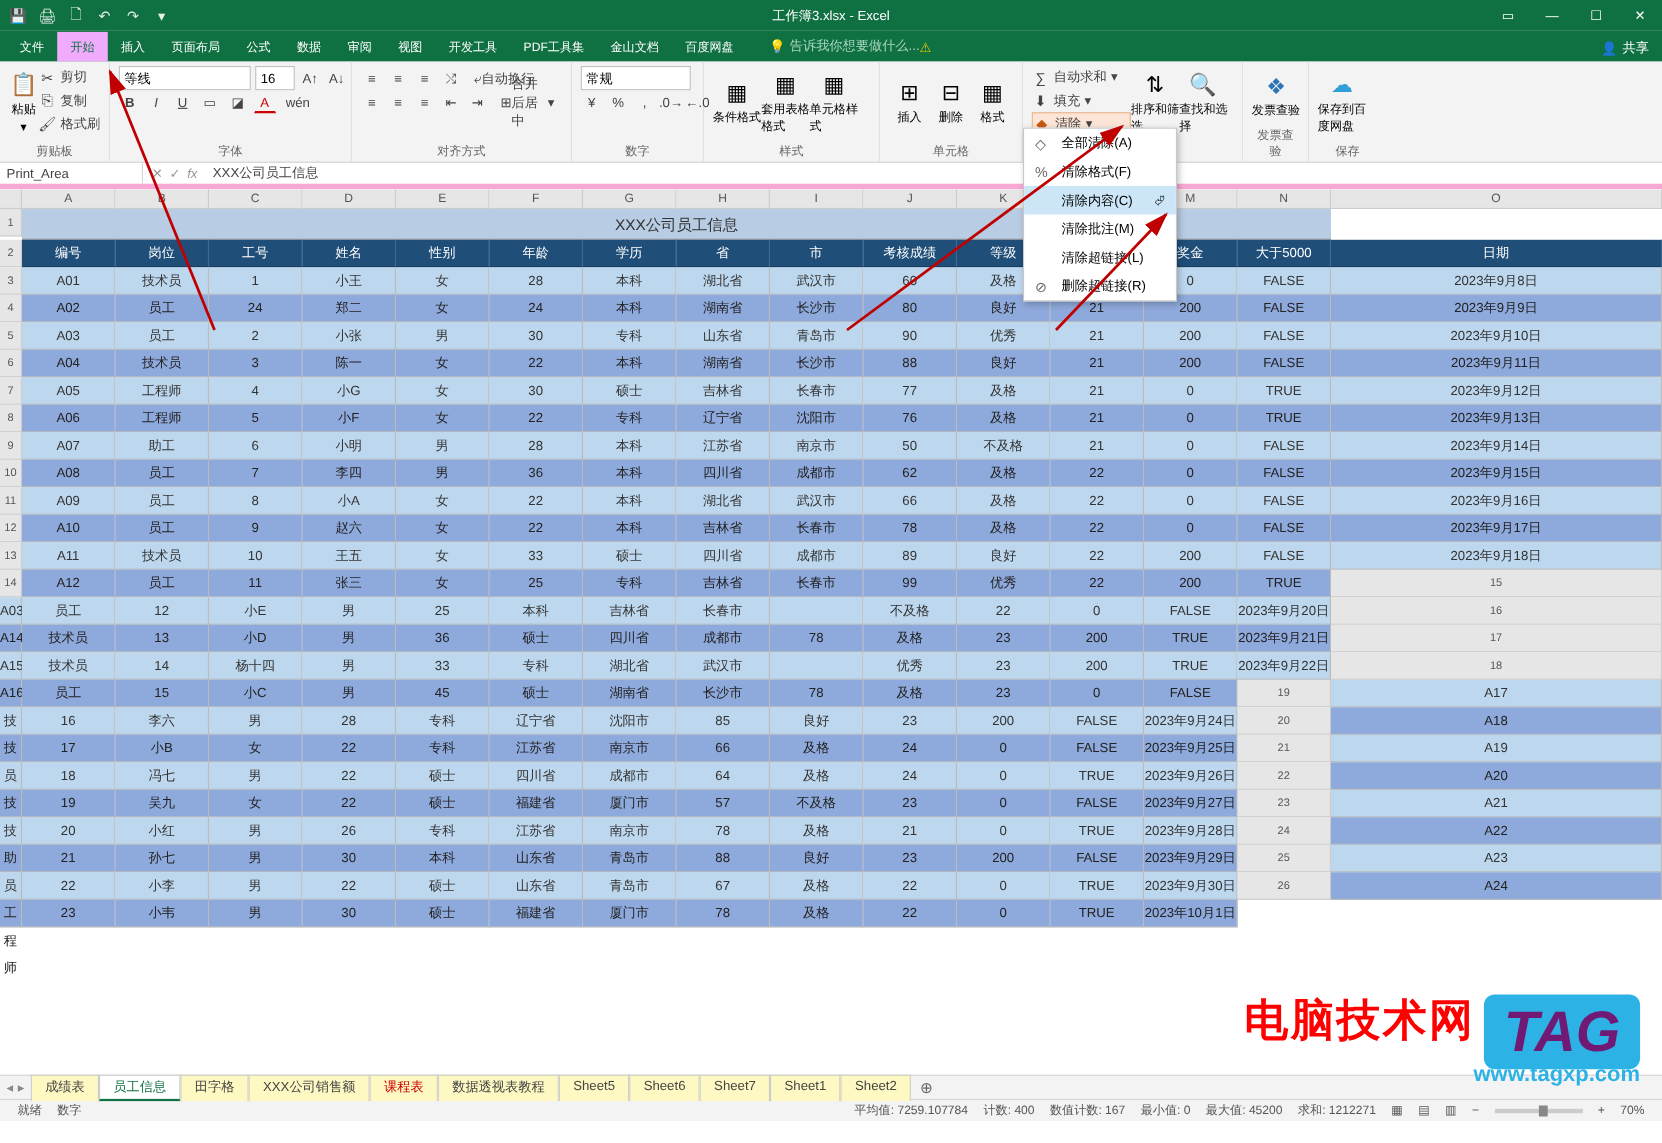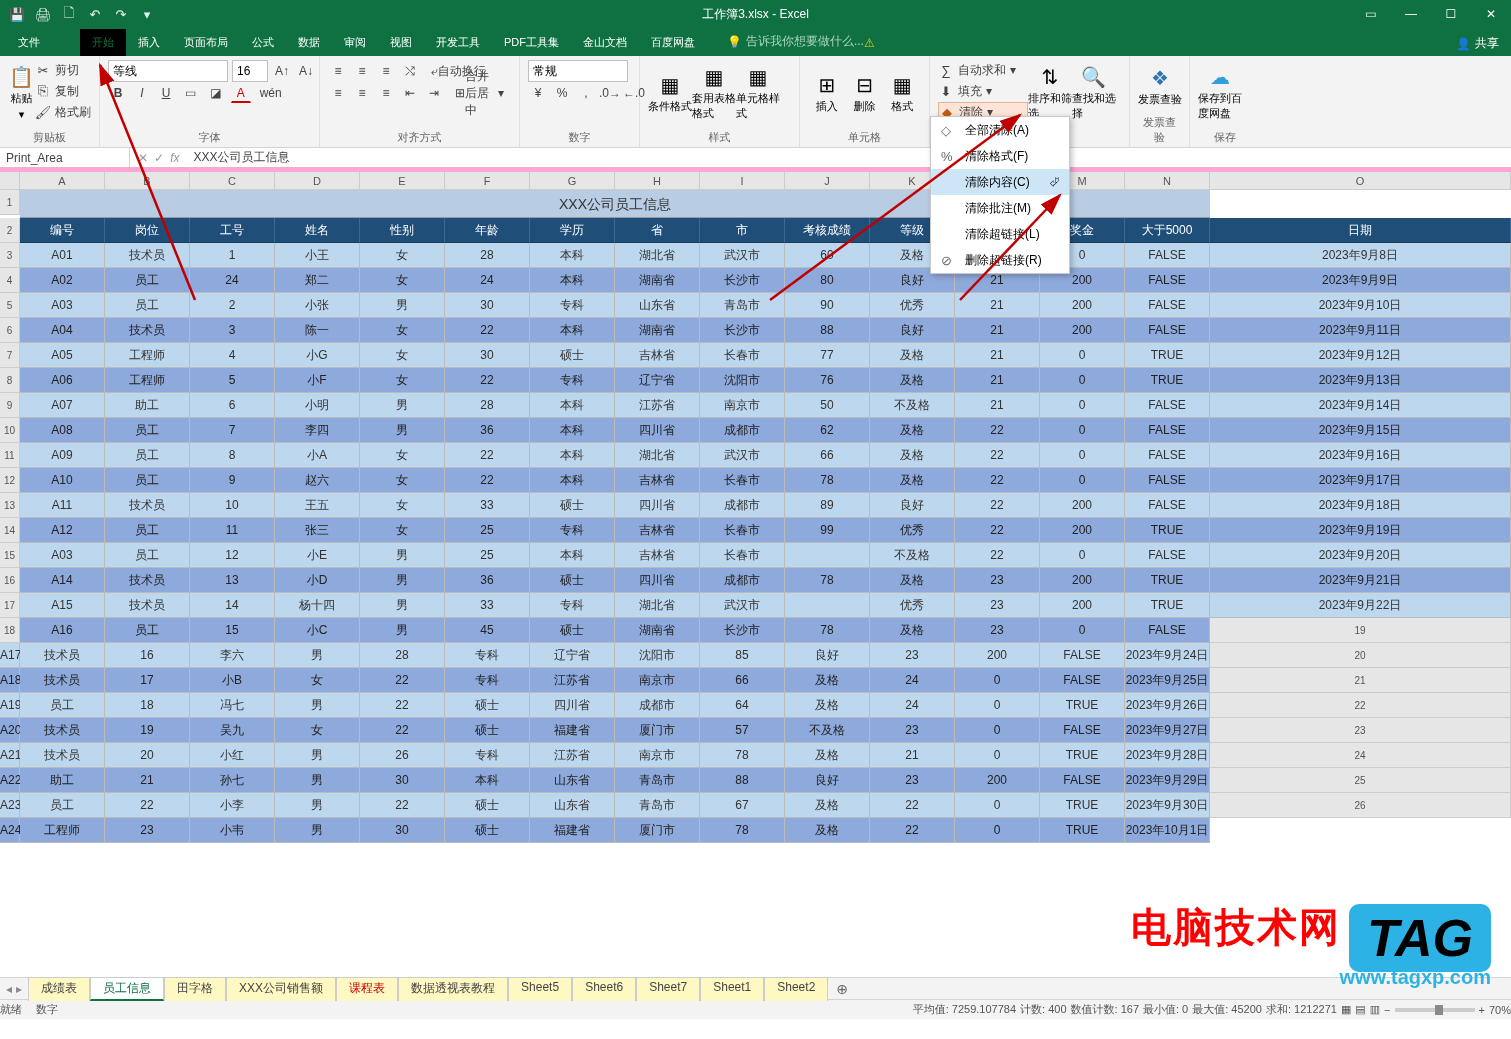--- a/index.html
+++ b/index.html
@@ -9,21 +9,21 @@
 .titlebar { background:#0f7041; height:28px; display:flex; align-items:center; color:#fff; position:relative; }
 .titlebar .qat { display:flex; align-items:center; gap:8px; padding-left:8px; }
 .titlebar .qat span { width:18px; height:18px; display:inline-flex; align-items:center; justify-content:center; font-size:13px; opacity:.9; }
 .titlebar .title-text { position:absolute; left:50%; transform:translateX(-50%); font-size:12px; }
 .titlebar .win-ctrl { margin-left:auto; display:flex; }
 .titlebar .win-ctrl span { width:40px; height:28px; display:inline-flex; align-items:center; justify-content:center; font-size:12px; }
 
 
 .ribbon-tabs { background:#0f7041; height:28px; display:flex; align-items:flex-end; color:#fff; padding-left:6px; position:relative; }
 .ribbon-tabs .tab { padding:6px 12px; font-size:11px; cursor:pointer; }
-.ribbon-tabs .tab.active { background:#000000; color:#0f7041;margin-left:28px; }
+.ribbon-tabs .tab.active { background:#f0abfc; color:#0f7041; }
 .ribbon-tabs .tell-me { margin-left:20px; color:#a9d5bf; font-size:12px; display:flex; align-items:center; gap:4px; padding-bottom:6px; }
 .ribbon-tabs .share { margin-left:auto; padding:4px 12px; font-size:12px; display:flex; align-items:center; gap:4px; }
 .ribbon-tabs .warn { color:#ffcc00; margin-right:8px; padding-bottom:6px; }
 
 
 .ribbon { background:#f3f3f3; height:92px; border-bottom:1px solid #d4d4d4; display:flex; position:relative; }
 .ribbon-group { border-right:1px solid #e0e0e0; padding:4px 8px 2px; display:flex; flex-direction:column; position:relative; }
 .ribbon-group .label { font-size:11px; color:#666; text-align:center; margin-top:auto; padding-top:2px; }
 .ribbon-row { display:flex; align-items:center; gap:4px; height:22px; }
 .rb-btn { display:inline-flex; align-items:center; justify-content:center; padding:2px 4px; border:1px solid transparent; min-width:20px; height:20px; font-size:12px; color:#444; }
@@ -60,29 +60,29 @@
 
 
 .sheet-bar { height:22px; background:#f3f3f3; border-top:1px solid #d4d4d4; display:flex; align-items:center; font-size:12px; }
 .sheet-nav { display:flex; gap:4px; padding:0 6px; color:#888; }
 .sheet-tab { padding:2px 12px; border:1px solid #ccc; border-bottom:none; background:#fef9c3; color:#444; }
 .sheet-tab.active { background:#fff; color:#0f7041; border-bottom:2px solid #0f7041; }
 .sheet-tab.red { color:#c00; }
 .sheet-add { padding:0 8px; color:#666; font-size:14px; }
 
 
-.status-bar { height:20px; background:#f3f3f3; border-top:1px solid #d4d4d4; display:flex; align-items:center; font-size:11px; color:#555; padding:0 0; gap:14px; }
-.status-bar .right { margin-left:auto; display:flex; align-items:center; gap:4px; }
+.status-bar { height:20px; background:#f3f3f3; border-top:1px solid #d4d4d4; display:flex; align-items:center; font-size:11px; color:#555; padding:0 16px; gap:14px; }
+.status-bar .right { margin-left:auto; display:flex; align-items:center; gap:14px; }
 .zoom-slider { width:80px; height:4px; background:#ccc; position:relative; }
 .zoom-slider .thumb { position:absolute; left:50%; top:-3px; width:8px; height:10px; background:#888; }
 
 
 .overlay-txt { position:absolute; right:20px; bottom:50px; z-index:20; pointer-events:none; text-align:right; }
 .overlay-txt .l1 { font-family:"SimHei","Microsoft YaHei"; font-size:40px; font-weight:900; color:#ff0000; letter-spacing:2px; display:inline-block; }
-.overlay-txt .tag { display:inline-block; background:#2db2e6; color:#000000; font-size:52px; font-weight:900; font-style:italic; padding:4px 18px; border-radius:10px; margin-left:8px; vertical-align:middle; }
+.overlay-txt .tag { display:inline-block; background:#2db2e6; color:#701a75; font-size:52px; font-weight:900; font-style:italic; padding:4px 18px; border-radius:10px; margin-left:8px; vertical-align:middle; }
 .overlay-txt .l2 { font-size:20px; font-weight:700; color:#2db2e6; margin-top:-6px; }
 
 
 svg.anno { position:absolute; top:0; left:0; pointer-events:none; z-index:15; }
 </style>
 </head>
 <body>
 
 <div class="titlebar">
   <div class="qat">
@@ -533,21 +533,20 @@
       <div class="td-cell odd">女</div>
       <div class="td-cell odd">25</div>
       <div class="td-cell odd">专科</div>
       <div class="td-cell odd">吉林省</div>
       <div class="td-cell odd">长春市</div>
       <div class="td-cell odd">99</div>
       <div class="td-cell odd">优秀</div>
       <div class="td-cell odd">22</div>
       <div class="td-cell odd">200</div>
       <div class="td-cell odd">TRUE</div>
-      <div class="td-cell odd">2023年9月19日</div>
       <div class="rownum">15</div>
       <div class="td-cell even">A03</div>
       <div class="td-cell even">员工</div>
       <div class="td-cell even">12</div>
       <div class="td-cell even">小E</div>
       <div class="td-cell even">男</div>
       <div class="td-cell even">25</div>
       <div class="td-cell even">本科</div>
       <div class="td-cell even">吉林省</div>
       <div class="td-cell even">长春市</div>

